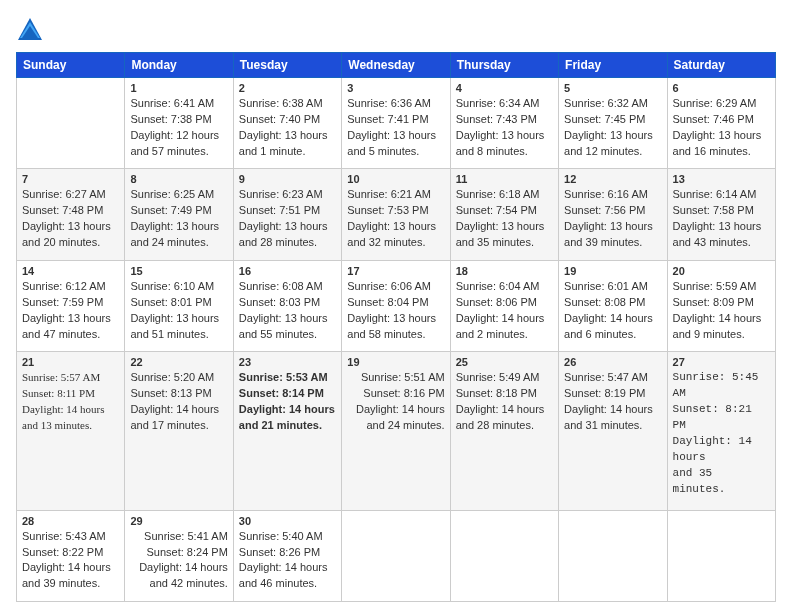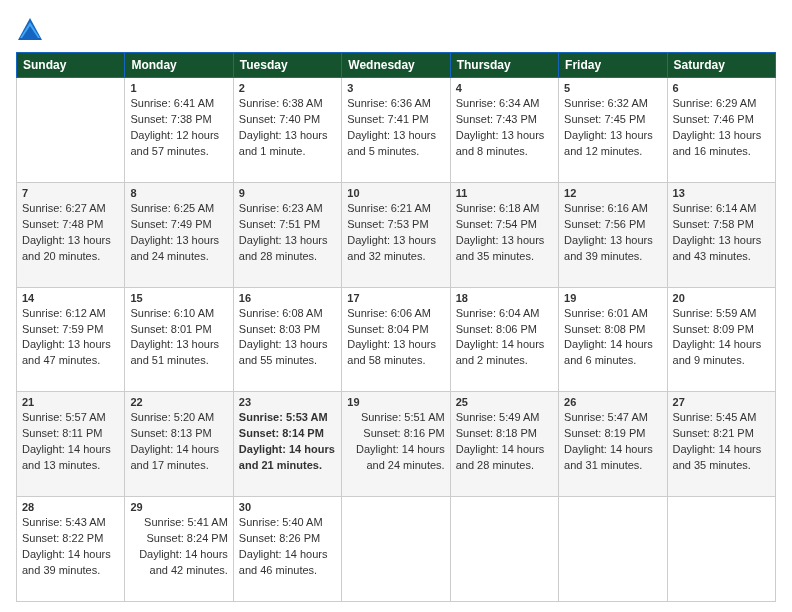--- a/index.html
+++ b/index.html
@@ -59,21 +59,21 @@
     .cal-subtitle {
       font-size: 14px;
       color: #555;
     }
     .calendar-table {
       width: 100%;
       border-collapse: collapse;
       flex: 1;
     }
     .calendar-table th {
-      background: #14532d;
+      background: #1d4ed8;
       color: #fff;
       font-size: 12px;
       font-weight: bold;
       text-align: left;
       padding: 5px 6px;
       border: 1px solid #1565c0;
     }
     .calendar-table td {
       vertical-align: top;
       border: 1px solid #ccc;
@@ -279,21 +279,21 @@
             <span class="day-number">20</span>
             <div class="day-info" style="white-space: pre-line;">Sunrise: 5:59 AM
 Sunset: 8:09 PM
 Daylight: 14 hours
 and 9 minutes.</div>
           </td>
         </tr>
         <tr>
           <td>
             <span class="day-number">21</span>
-            <div class="day-info" style="white-space: pre-line;">Sunrise: 5:57 AM
+            <div class="day-info" style="white-space: pre-line; font-family: Liberation Serif, serif;">Sunrise: 5:57 AM
 Sunset: 8:11 PM
 Daylight: 14 hours
 and 13 minutes.</div>
           </td>
           <td>
             <span class="day-number">22</span>
             <div class="day-info" style="white-space: pre-line;">Sunrise: 5:20 AM
 Sunset: 8:13 PM
 Daylight: 14 hours
 and 17 minutes.</div>
@@ -321,21 +321,21 @@
           </td>
           <td>
             <span class="day-number">26</span>
             <div class="day-info" style="white-space: pre-line;">Sunrise: 5:47 AM
 Sunset: 8:19 PM
 Daylight: 14 hours
 and 31 minutes.</div>
           </td>
           <td>
             <span class="day-number">27</span>
-            <div class="day-info" style="white-space: pre-line;">Sunrise: 5:45 AM
+            <div class="day-info" style="white-space: pre-line; font-family: Liberation Mono, monospace;">Sunrise: 5:45 AM
 Sunset: 8:21 PM
 Daylight: 14 hours
 and 35 minutes.</div>
           </td>
         </tr>
         <tr>
           <td>
             <span class="day-number">28</span>
             <div class="day-info" style="white-space: pre-line;">Sunrise: 5:43 AM
 Sunset: 8:22 PM

